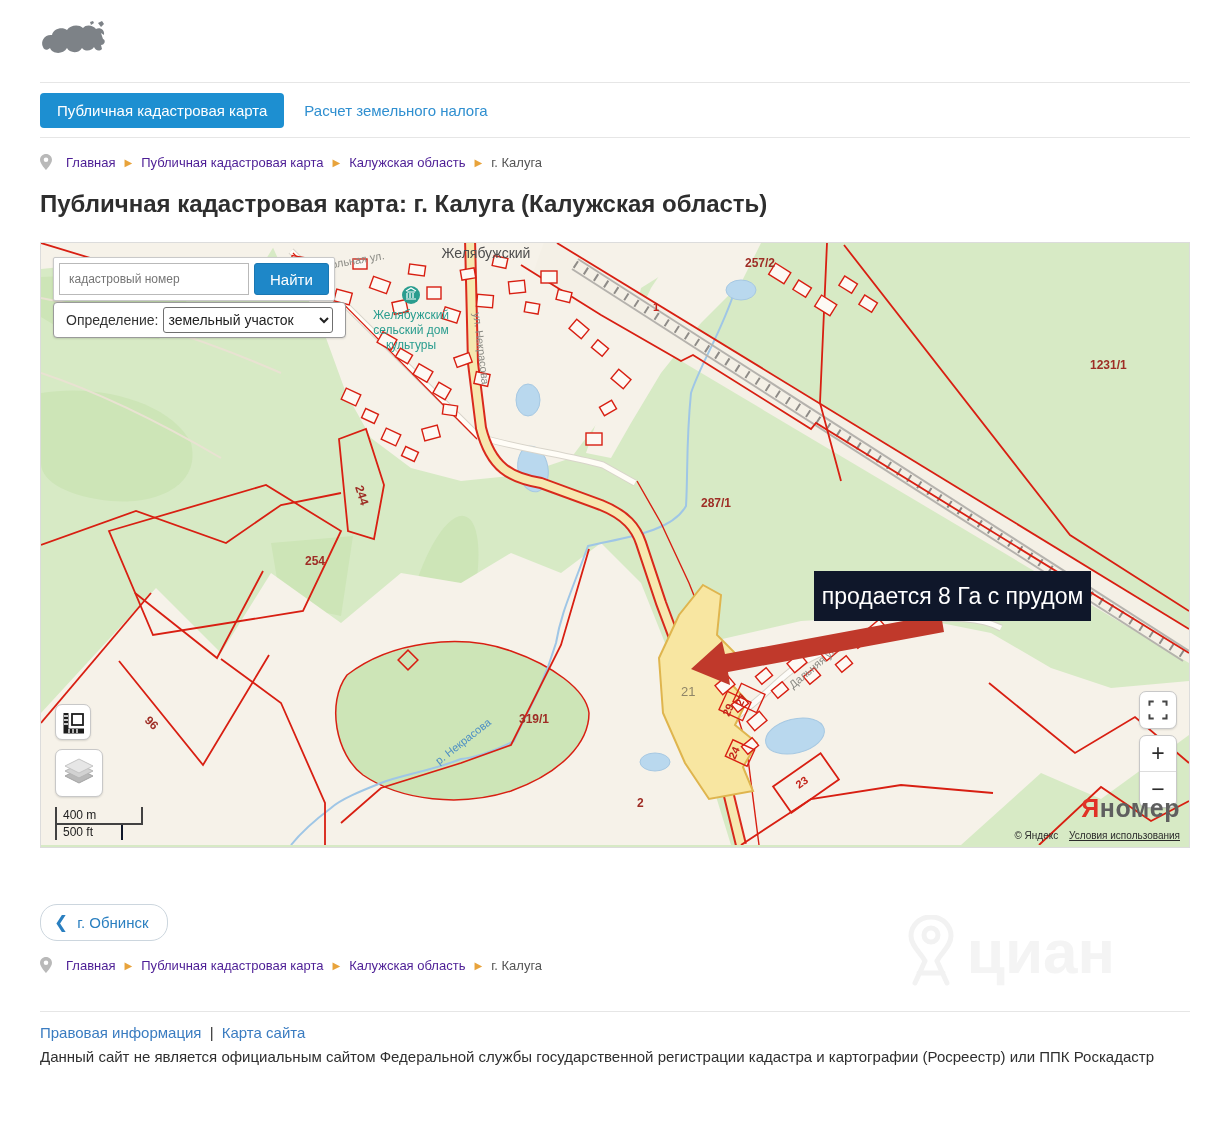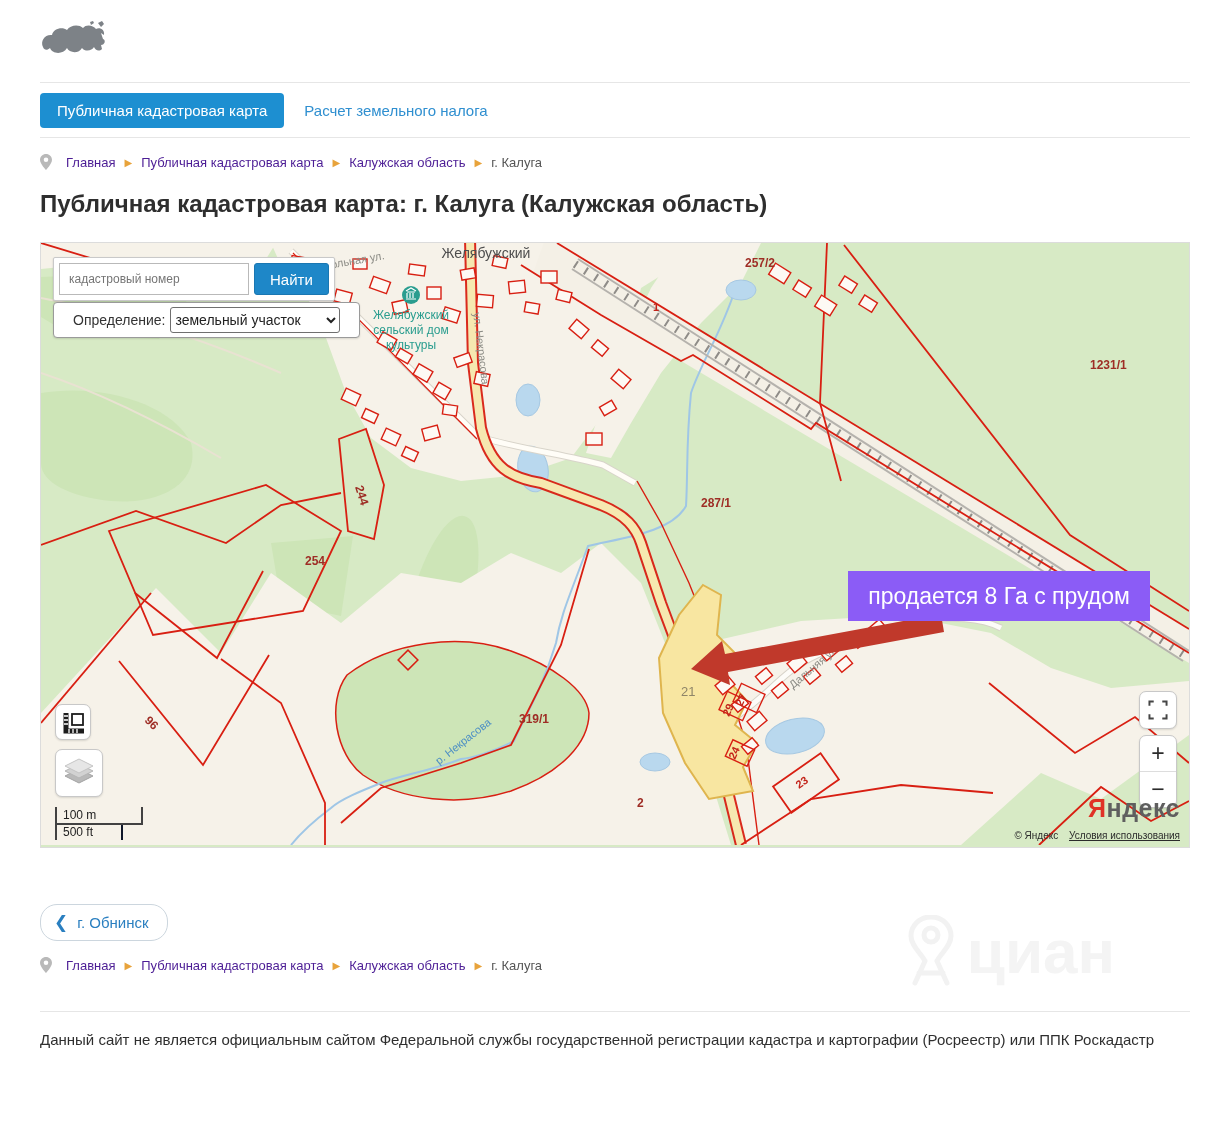--- a/index.html
+++ b/index.html
@@ -41,21 +41,21 @@
   .lbl-river{fill:#4d8fc4;font-size:11px;}
   .lbl-p21{fill:#8f8568;font-size:13px;}
 
   .ovl{position:absolute;z-index:3;}
   .search-box{left:12px;top:14px;background:#fff;border:1px solid #c9c9c9;border-radius:2px;
     padding:5px;display:flex;box-shadow:0 1px 2px rgba(0,0,0,.18);}
   .search-box input{width:170px;height:30px;border:1px solid #b9b9b9;padding:0 9px;font-size:12px;color:#333;outline:none;}
   .search-box button{height:32px;margin-left:5px;background:#1e87c8;color:#fff;border:1px solid #1a77b2;
     border-radius:3px;font-size:15px;padding:0 15px;cursor:pointer;}
   .filter-box{left:12px;top:59px;background:#fff;border:1px solid #9a9a9a;border-radius:4px;
-    padding:4px 19px;display:flex;align-items:center;font-size:14px;box-shadow:0 1px 2px rgba(0,0,0,.12);}
+    padding:4px 12px;display:flex;align-items:center;font-size:14px;box-shadow:0 1px 2px rgba(0,0,0,.12);}
   .filter-box label{margin-right:5px;color:#333;}
   .filter-box select{font-size:14px;height:26px;border:1px solid #6f6f6f;border-radius:3px;background:#fff;width:170px;color:#222;}
 
   .sq-btn{background:#fff;border:1px solid #c8c8c8;border-radius:7px;display:flex;align-items:center;
     justify-content:center;cursor:pointer;box-shadow:0 1px 2px rgba(0,0,0,.12);}
   .ruler-btn{left:14px;top:461px;width:34px;height:34px;}
   .layers-btn{left:14px;top:506px;width:46px;height:46px;}
   .fs-btn{right:12px;top:448px;width:36px;height:36px;}
   .zoomctrl{right:12px;top:492px;width:36px;background:#fff;border:1px solid #c8c8c8;border-radius:7px;
     box-shadow:0 1px 2px rgba(0,0,0,.12);overflow:hidden;}
@@ -66,21 +66,21 @@
   .scale-m{width:72px;height:16px;border-left:2px solid #424242;border-right:2px solid #424242;
     border-bottom:2px solid #424242;padding:0 6px;line-height:16px;}
   .scale-ft{width:52px;height:15px;border-left:2px solid #424242;border-right:2px solid #0f172a;
     padding:0 6px;line-height:15px;}
 
   .ylogo{right:9px;bottom:24px;font-size:25px;font-weight:bold;color:#5f5f5f;letter-spacing:.5px;}
   .ylogo .ya{color:#e03226;}
   .map-attr{right:9px;bottom:6px;font-size:10px;color:#2b2b2b;}
   .map-attr a{color:#2b2b2b;text-decoration:underline;margin-left:8px;}
 
-  .map-tip{left:807px;top:328px;width:302px;height:50px;background:#8b5cf6;color:#fff;
+  .map-tip{left:773px;top:328px;width:277px;height:50px;background:#0f172a;color:#fff;
     font-size:23px;display:flex;align-items:center;justify-content:center;z-index:2;}
 
   
   .back-btn{display:inline-flex;align-items:center;margin-top:56px;border:1px solid #ccd6de;border-radius:17px;
     padding:7px 18px 7px 13px;color:#2a7fc0;font-size:15px;background:#fff;cursor:pointer;}
   .back-btn .chev{font-size:17px;font-weight:bold;margin-right:9px;color:#2a7fc0;}
 
   .crumbs2-wrap{position:relative;margin-top:14px;}
   .watermark{position:absolute;right:75px;top:-42px;display:flex;align-items:center;gap:10px;
     color:#f4f4f4;font-size:62px;font-weight:bold;z-index:0;pointer-events:none;}
@@ -347,25 +347,25 @@
           <path d="M4,11 V4 H11 M25,4 H32 V11 M32,25 V32 H25 M11,32 H4 V25" stroke="#454545" stroke-width="3.2" fill="none"></path>
         </svg>
       </div>
       <div class="ovl zoomctrl">
         <div class="zbtn">+</div>
         <div class="zdiv"></div>
         <div class="zbtn">−</div>
       </div>
 
       <div class="ovl scale">
-        <div class="scale-m">100 m</div>
+        <div class="scale-m">400 m</div>
         <div class="scale-ft">500 ft</div>
       </div>
 
-      <div class="ovl ylogo"><span class="ya">Я</span><span title="Яндекс">ндекс</span></div>
+      <div class="ovl ylogo"><span class="ya">Я</span><span title="Яндекс">номер</span></div>
       <div class="ovl map-attr">
         <span>© Яндекс</span>
         <a href="#">Условия использования</a>
       </div>
     </div>
 
     
     <div class="back-btn">
       <span class="chev">❮</span>
       <span>г. Обнинск</span>
@@ -391,17 +391,22 @@
         <a href="#">Публичная кадастровая карта</a>
         <span class="sep">▶</span>
         <a href="#">Калужская область</a>
         <span class="sep">▶</span>
         <span class="cur">г. Калуга</span>
       </div>
     </div>
 
     
     <div class="footer">
+      <div>
+        <a href="#">Правовая информация</a>
+        <span class="sep">|</span>
+        <a href="#">Карта сайта</a>
+      </div>
       <div class="foot-disc">Данный сайт не является официальным сайтом Федеральной службы государственной регистрации кадастра и картографии (Росреестр) или ППК Роскадастр</div>
     </div>
 
   </div>
 </div>
 
 </body></html>

